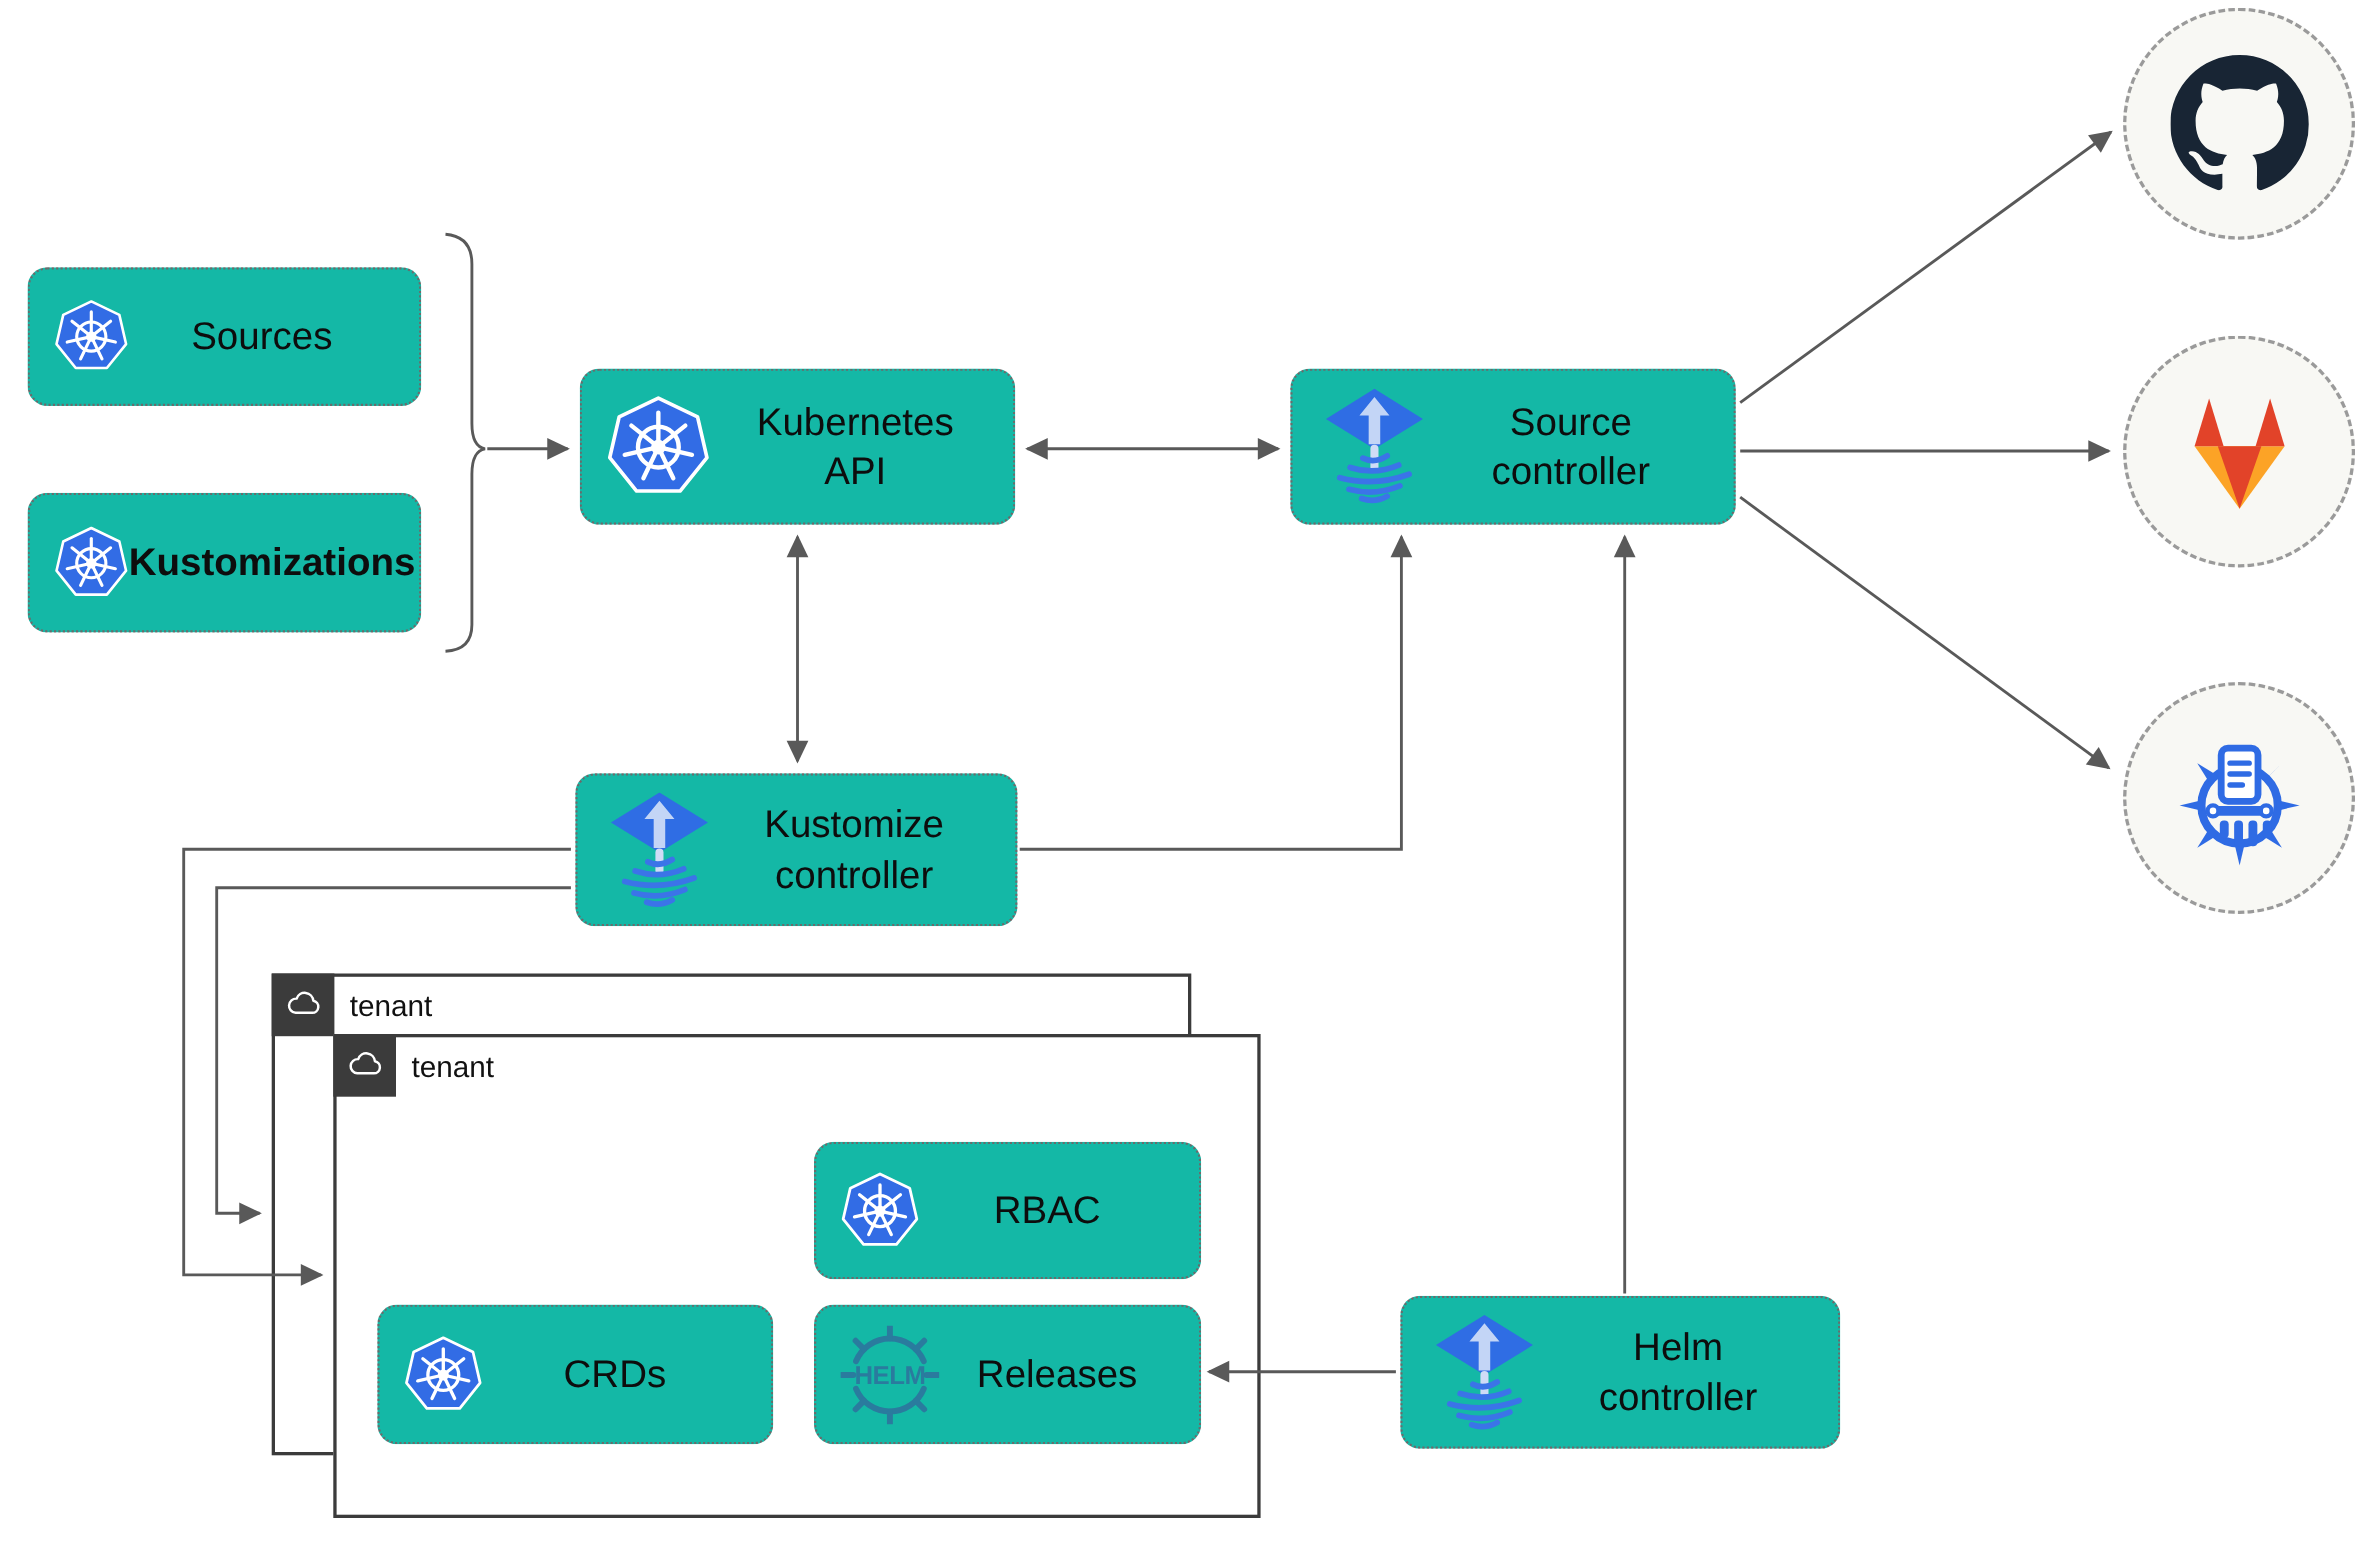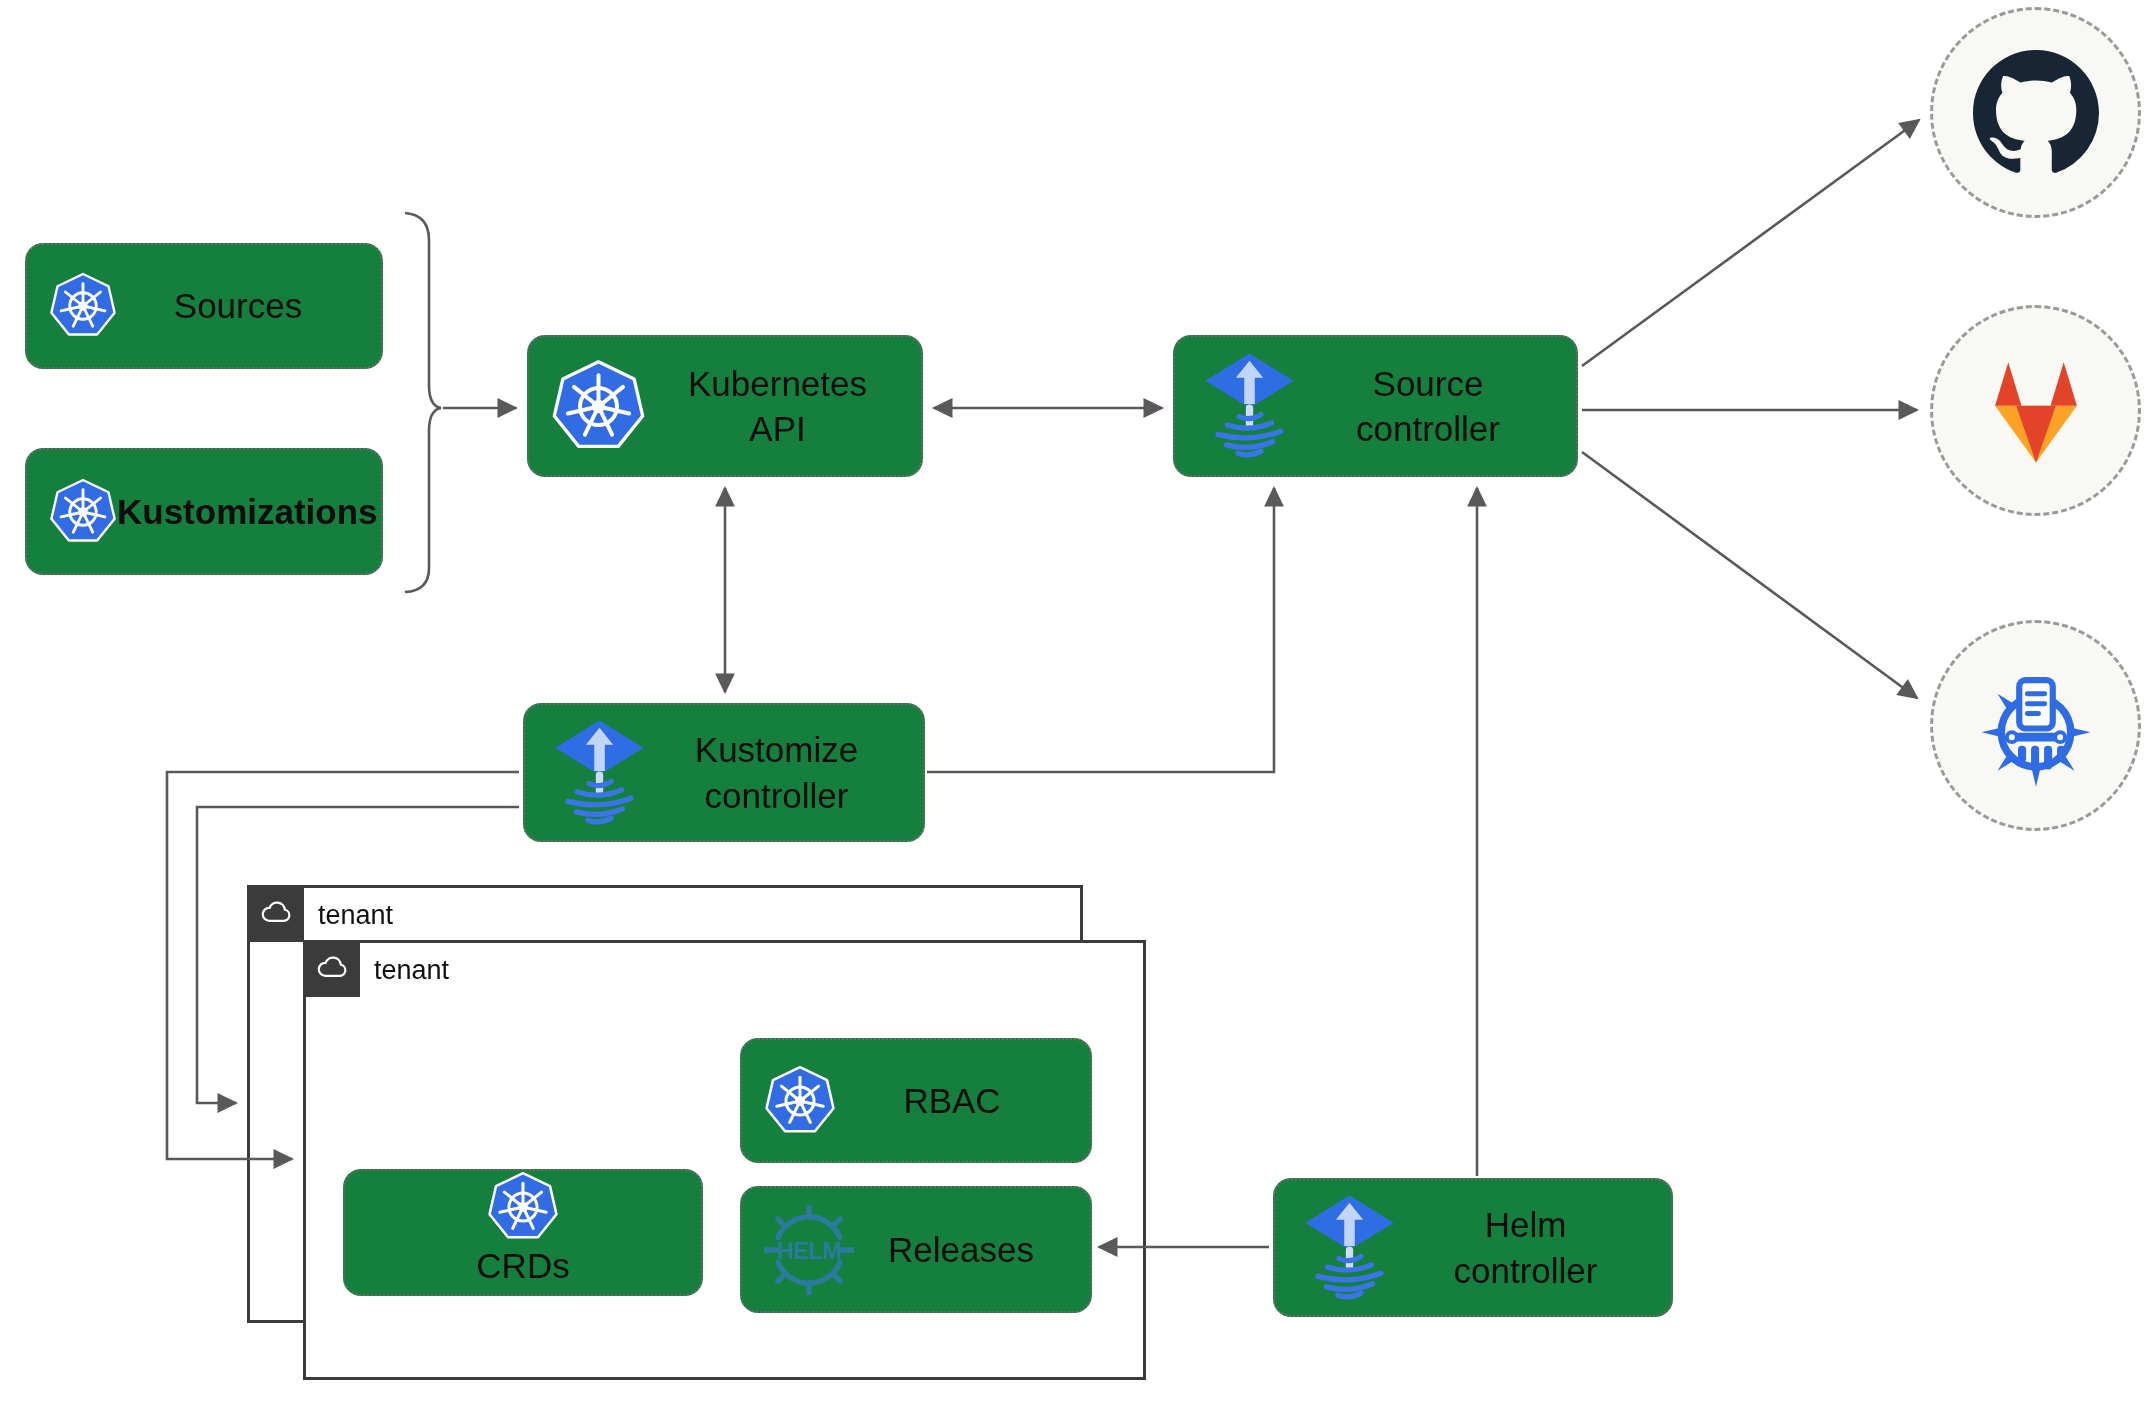--- a/index.html
+++ b/index.html
@@ -1,21 +1,21 @@
 <!DOCTYPE html>
 <html><head>
 <meta charset="utf-8">
 <style>
   html,body { margin:0; padding:0; background:#ffffff; }
   body { width:2144px; height:1407px; position:relative;
          font-family:"Liberation Sans", sans-serif; color:#111; }
   .canvas { position:absolute; left:0; top:0; width:2144px; height:1407px; }
 
   
-  .node { position:absolute; box-sizing:border-box; background:#15803d;
+  .node { position:absolute; box-sizing:border-box; background:#14b8a6;
           border:2px dotted #6b6b6b; border-radius:18px;
           display:flex; align-items:center; padding:0 22px; z-index:4; }
   .node .icon { flex:0 0 auto; display:block; }
   .node .label { flex:1 1 auto; text-align:center; font-size:35px;
                  line-height:1.3; white-space:pre-line; color:#0d0d0d; }
 
   
   .tenant { position:absolute; box-sizing:border-box; background:#ffffff;
             border:3px solid #3b3b3b; }
   .tenant-outer { z-index:1; }
@@ -145,21 +145,21 @@
         </svg>
     </div>
     <div class="tenant-label">tenant</div>
 
     <div class="node" style="left:434px; top:95px; width:352px; height:125px;">
       <svg class="icon" width="72" height="72" viewBox="0 0 100 100">
           <use href="#sym-k8s"></use>
         </svg>
       <div class="label">RBAC</div>
     </div>
-    <div class="node" style="left:37px; top:226px; width:360px; height:127px;flex-direction:column;">
+    <div class="node" style="left:37px; top:243px; width:360px; height:127px;">
       <svg class="icon" width="72" height="72" viewBox="0 0 100 100">
           <use href="#sym-k8s"></use>
         </svg>
       <div class="label">CRDs</div>
     </div>
     <div class="node" style="left:434px; top:243px; width:352px; height:127px;">
       <svg class="icon" width="90" height="90" viewBox="0 0 100 100">
           <use href="#sym-helm"></use>
         </svg>
       <div class="label">Releases</div>

